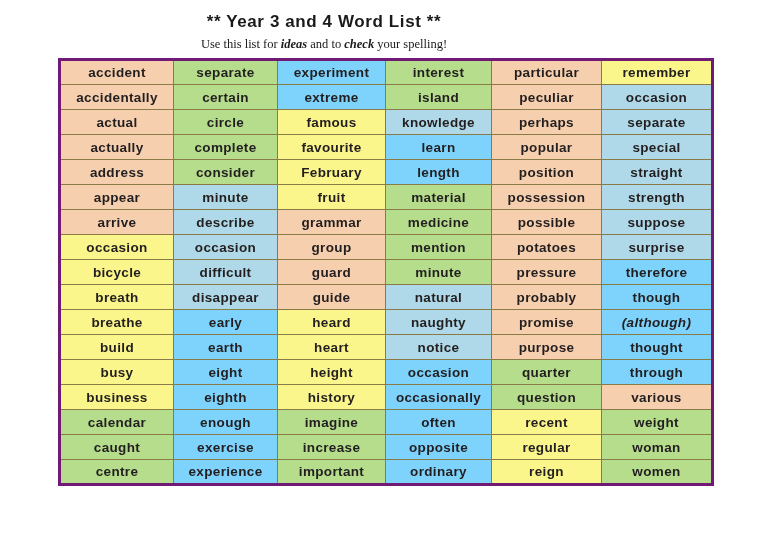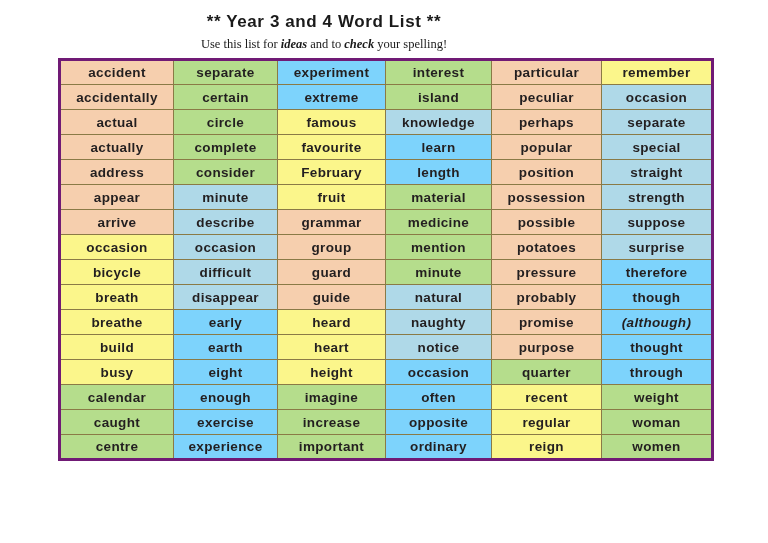--- a/index.html
+++ b/index.html
@@ -206,20 +206,28 @@
           </tr>
           <tr>
             <td class="yellow">busy</td>
             <td class="purple">eight</td>
             <td class="yellow">height</td>
             <td class="purple">occasion</td>
             <td class="green">quarter</td>
             <td class="purple">through</td>
           </tr>
           <tr>
+            <td class="yellow">business</td>
+            <td class="purple">eighth</td>
+            <td class="yellow">history</td>
+            <td class="purple">occasionally</td>
+            <td class="green">question</td>
+            <td class="peach">various</td>
+          </tr>
+          <tr>
             <td class="green">calendar</td>
             <td class="purple">enough</td>
             <td class="green">imagine</td>
             <td class="purple">often</td>
             <td class="yellow">recent</td>
             <td class="green">weight</td>
           </tr>
           <tr>
             <td class="green">caught</td>
             <td class="purple">exercise</td>

